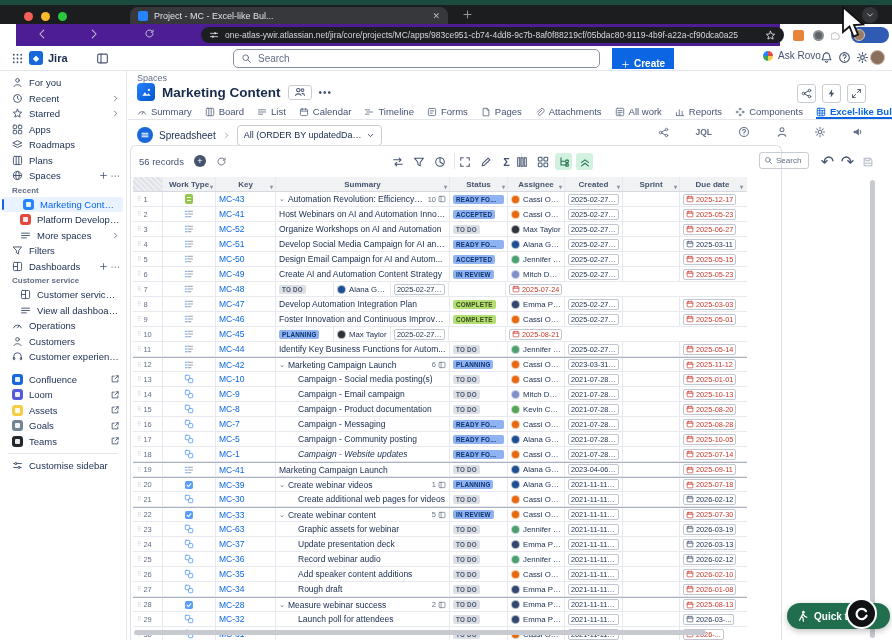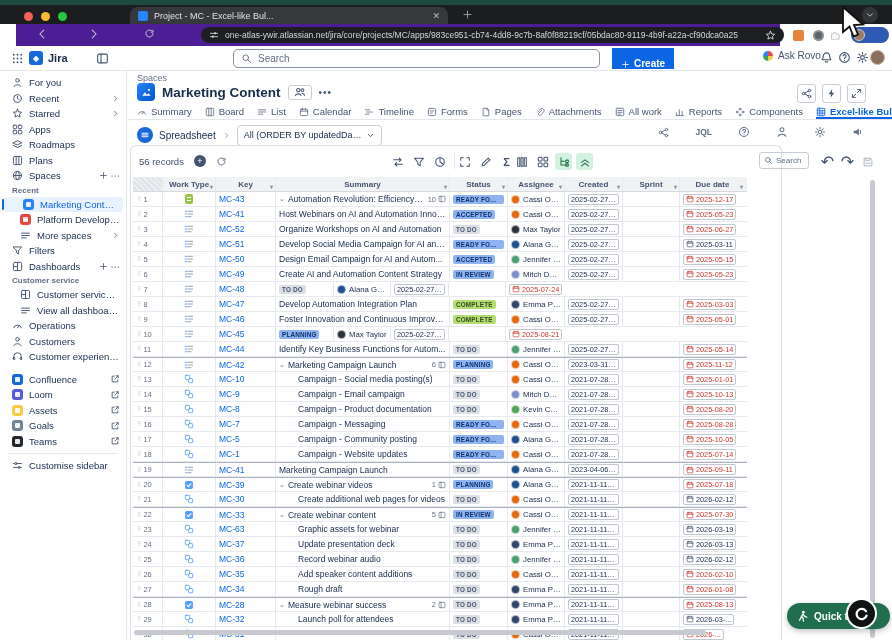--- a/index.html
+++ b/index.html
@@ -1644,21 +1644,21 @@
             <span class="ico">
               <svg width="10" height="10" viewBox="0 0 14 14" fill="none" stroke="currentColor" stroke-width="1.2" stroke-linecap="round" stroke-linejoin="round">
                 <rect x="1.8" y="1.8" width="6.2" height="6.2" rx="1.2" stroke="#579DFF"></rect>
                 <rect x="6.4" y="6.4" width="5.8" height="5.8" rx="1.2" stroke="#579DFF" fill="#fff"></rect>
               </svg>
             </span>
           </div>
           <div class="td c3">
             <span class="key ell">MC-1</span>
           </div>
-          <div class="td c4" style="padding-left: 22px;">
+          <div class="td c4" style="padding-left: 22px; font-style: italic;">
             <span class="sum-txt ell">Campaign - Website updates</span>
           </div>
           <div class="td c5">
             <span class="chip ell s-b">READY FOR R...</span>
           </div>
           <div class="td c6">
             <span class="av" style="background: rgb(229, 105, 16);"></span>
             <span class="ell" style="font-size: 7.8px;">Cassi Ow...</span>
           </div>
           <div class="td c7">

